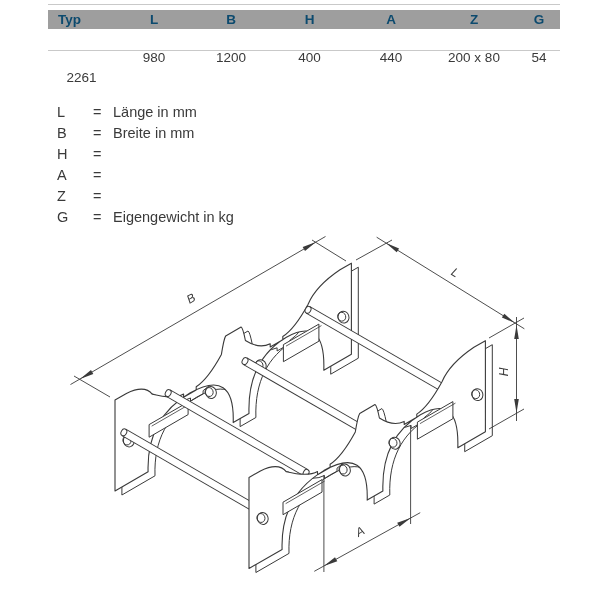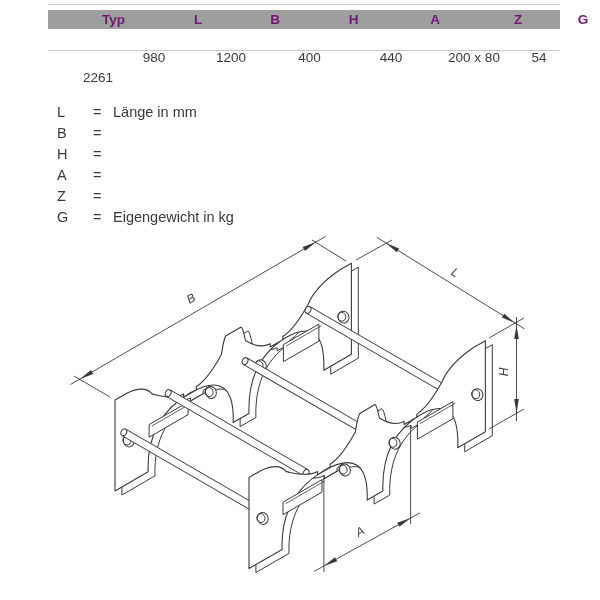--- a/index.html
+++ b/index.html
@@ -16,33 +16,33 @@
     display:grid;grid-template-columns:65px 82px 72px 85px 78px 88px 42px;
     height:19px;margin-top:5px;background:#9e9e9e;color:#ffffff;
     font-size:13.5px;font-weight:bold;align-items:center;
   }
   .t-row{
     display:grid;grid-template-columns:65px 82px 72px 85px 78px 88px 42px;
     height:21px;font-size:13.5px;align-items:center;color:#3a3a3a;
   }
   .t-head .cell,.t-row .cell{text-align:center;white-space:nowrap;}
   .t-head .cell:first-child{text-align:left;padding-left:10px;}
-  .t-row .cell:first-child{text-align:right;padding-left:2px;margin-top:41px;}
+  .t-row .cell:first-child{text-align:center;padding-left:2px;margin-top:41px;}
   
   .legend{position:absolute;left:57px;top:102px;font-size:14.5px;color:#3a3a3a;}
   .legend-row{display:grid;grid-template-columns:36px 20px auto;line-height:21px;}
   
   #drawing{position:absolute;left:0;top:0;}
   .dim-label{font-family:"Liberation Sans","DejaVu Sans",sans-serif;font-style:italic;}
 </style>
 </head>
 <body>
 
 <div class="spec-table">
-  <div class="t-head" id="thead" style="background: rgb(158, 158, 158); color: #701a75; padding-left: 44px;">
+  <div class="t-head" id="thead" style="background: rgb(158, 158, 158); color: #0c4a6e;">
       <div class="cell">Typ</div>
       <div class="cell">L</div>
       <div class="cell">B</div>
       <div class="cell">H</div>
       <div class="cell">A</div>
       <div class="cell">Z</div>
       <div class="cell">G</div>
     </div>
   <div class="t-row" id="trow">
       <div class="cell">2261</div>
@@ -57,20 +57,21 @@
 
 <div class="legend" id="legend">
     <div class="legend-row">
       <span>L</span>
       <span>=</span>
       <span>Länge in mm</span>
     </div>
     <div class="legend-row">
       <span>B</span>
       <span>=</span>
+      <span>Breite in mm</span>
     </div>
     <div class="legend-row">
       <span>H</span>
       <span>=</span>
     </div>
     <div class="legend-row">
       <span>A</span>
       <span>=</span>
     </div>
     <div class="legend-row">

